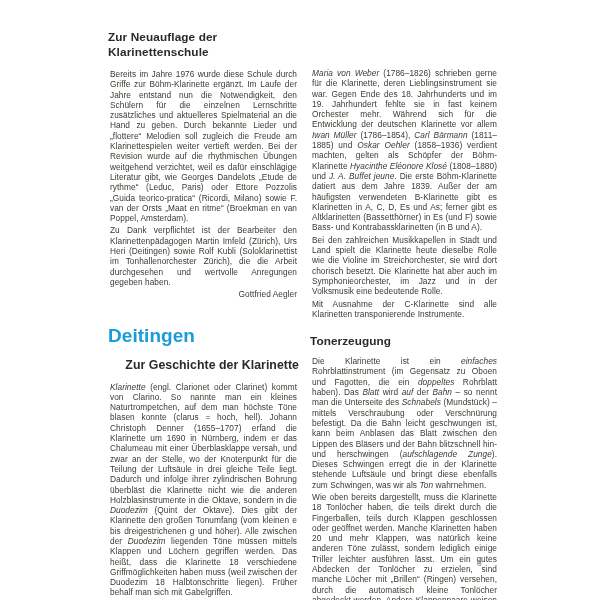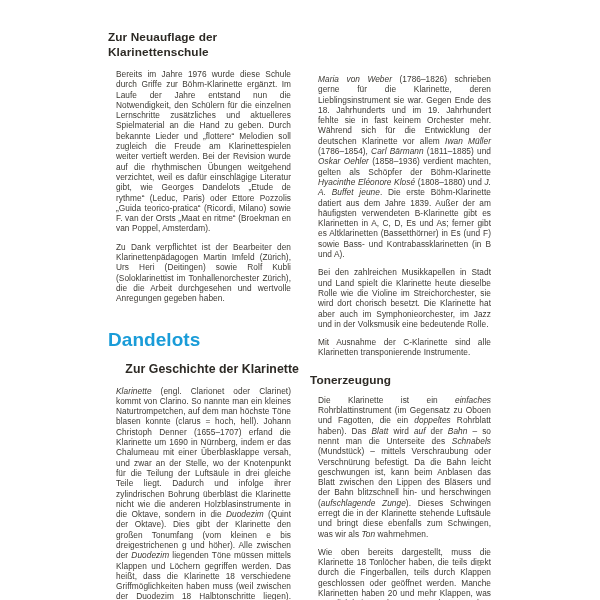--- a/index.html
+++ b/index.html
@@ -14,21 +14,21 @@
   }
   .col {
     position: absolute;
     font-size: 8.3px;
     line-height: 10.3px;
     text-align: justify;
     letter-spacing: 0.05px;
   }
   .col-left  { left: 108px; top: 30px;  width: 191px; }
   .col-right { left: 310px; top: 66px;  width: 189px; }
-  p { margin: 8px; text-align: justify; -webkit-hyphens: auto; hyphens: auto; }
+  p { margin: 2px; text-align: justify; -webkit-hyphens: auto; hyphens: auto; }
   em { }
   .section-title {
     font-size: 11.8px;
     line-height: 15px;
     font-weight: bold;
     color: #2d2a25;
     margin: 0 0 9px 0;
     text-align: left;
     letter-spacing: 0.1px;
   }
@@ -71,22 +71,23 @@
 </style>
 </head>
 <body>
 
 <div class="page">
 
   <div class="col col-left">
     <h1 class="section-title">Zur Neuauflage der Klarinettenschule</h1>
     <p>Bereits im Jahre 1976 wurde diese Schule durch Griffe zur Böhm-Klarinette ergänzt. Im Laufe der Jahre entstand nun die Notwendigkeit, den Schülern für die einzelnen Lernschritte zusätzliches und aktuelleres Spielmaterial an die Hand zu geben. Durch bekannte Lieder und „flottere“ Melodien soll zugleich die Freude am Klarinettespielen weiter vertieft werden. Bei der Revision wurde auf die rhythmischen Übungen weitgehend verzichtet, weil es dafür einschlägige Literatur gibt, wie Georges Dandelots „Etude de rythme“ (Leduc, Paris) oder Ettore Pozzolis „Guida teorico-pratica“ (Ricordi, Milano) sowie F. van der Orsts „Maat en ritme“ (Broekman en van Poppel, Amsterdam).</p>
     <p>Zu Dank verpflichtet ist der Bearbeiter den Klarinettenpädagogen Martin Imfeld (Zürich), Urs Heri (Deitingen) sowie Rolf Kubli (Soloklarinettist im Tonhallenorchester Zürich), die die Arbeit durchgesehen und wertvolle Anregungen gegeben haben.</p>
+    <p class="signature">Gottfried Aegler</p>
 
-    <h1 class="chapter-title">Dandelots</h1>
+    <h1 class="chapter-title">Deitingen</h1>
     <h2 class="sub-title">Zur Geschichte der Klarinette</h2>
     <p><em>Klarinette</em> (engl. Clarionet oder Clarinet) kommt von Clarino. So nannte man ein kleines Naturtrompetchen, auf dem man höchste Töne blasen konnte (clarus = hoch, hell). Johann Christoph Denner (1655–1707) erfand die Klarinette um 1690 in Nürnberg, indem er das Chalumeau mit einer Überblasklappe versah, und zwar an der Stelle, wo der Knotenpunkt für die Teilung der Luftsäule in drei gleiche Teile liegt. Dadurch und infolge ihrer zylindrischen Bohrung überbläst die Klarinette nicht wie die anderen Holzblasinstrumente in die Oktave, sondern in die <em>Duodezim</em> (Quint der Oktave). Dies gibt der Klarinette den großen Tonumfang (vom kleinen e bis dreigestrichenen g und höher). Alle zwischen der <em>Duodezim</em> liegenden Töne müssen mittels Klappen und Löchern gegriffen werden. Das heißt, dass die Klarinette 18 verschiedene Griffmöglichkeiten haben muss (weil zwischen der Duodezim 18 Halbtonschritte liegen). Früher behalf man sich mit Gabelgriffen.</p>
     <p>Die Klarinette, bei der wir heute das deutsche und das französische System (nach dem Erfinder der Böhm-Flöte Theobald Böhm benannt) unterscheiden, hat sich nur langsam den ihr zustehenden Platz in den Orchestern erobern können. So wurden im Mannheimer Orchester erstmals 1759 Klarinettisten eingestellt. Besonders  (1756–1791) und </p>
   </div>
 
   <div class="col col-right">
     <p><em>Maria von Weber</em> (1786–1826) schrieben gerne für die Klarinette, deren Lieblingsinstrument sie war. Gegen Ende des 18. Jahrhunderts und im 19. Jahrhundert fehlte sie in fast keinem Orchester mehr. Während sich für die Entwicklung der deutschen Klarinette vor allem <em>Iwan Müller</em> (1786–1854), <em>Carl Bärmann</em> (1811–1885) und <em>Oskar Oehler</em> (1858–1936) verdient machten, gelten als Schöpfer der Böhm-Klarinette <em>Hyacinthe Eléonore Klosé</em> (1808–1880) und <em>J. A. Buffet jeune</em>. Die erste Böhm-Klarinette datiert aus dem Jahre 1839. Außer der am häufigsten verwendeten B-Klarinette gibt es Klarinetten in A, C, D, Es und As; ferner gibt es Altklarinetten (Bassetthörner) in Es (und F) sowie Bass- und Kontrabassklarinetten (in B und A).</p>
     <p>Bei den zahlreichen Musikkapellen in Stadt und Land spielt die Klarinette heute dieselbe Rolle wie die Violine im Streichorchester, sie wird dort chorisch besetzt. Die Klarinette hat aber auch im Symphonieorchester, im Jazz und in der Volksmusik eine bedeutende Rolle.</p>
     <p>Mit Ausnahme der C-Klarinette sind alle Klarinetten transponierende Instrumente.</p>
 

